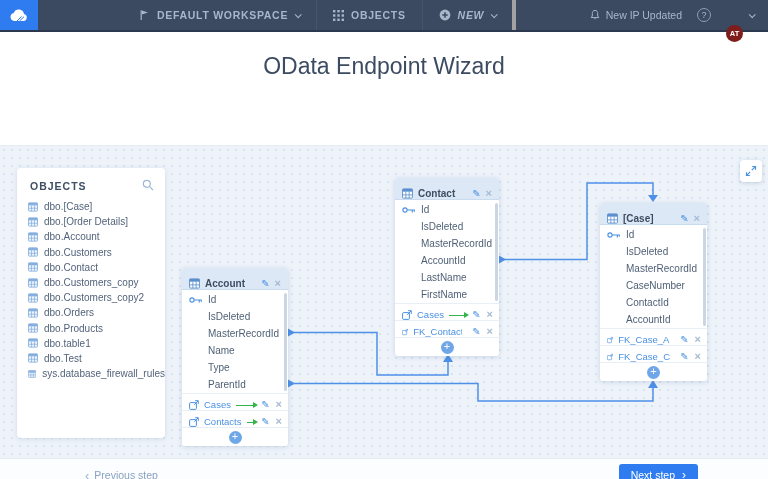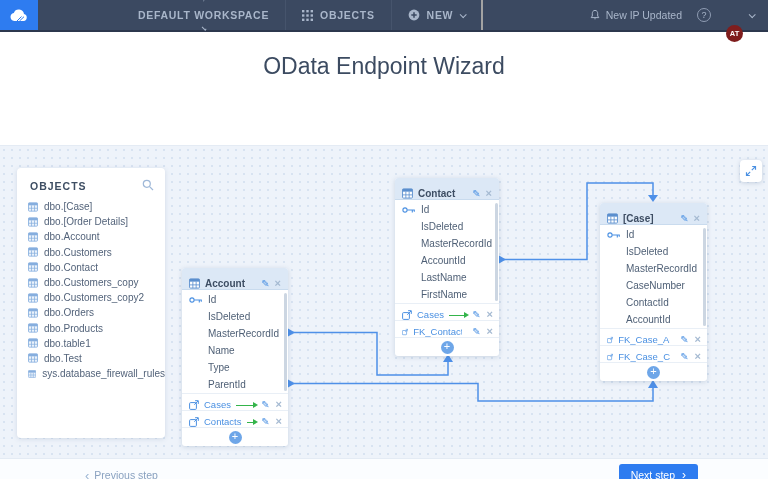--- a/index.html
+++ b/index.html
@@ -4,22 +4,22 @@
 <style>
   * { box-sizing: border-box; margin: 0; padding: 0; }
   html,body { width:768px; height:479px; overflow:hidden; }
   body { font-family:"Liberation Sans", sans-serif; background:#fff; color:#3c4b61; }
 
   
   .topbar { height:32px; background:#3b4961; border-bottom:2px solid #2c384e; display:flex; align-items:stretch; position:relative; }
   .logo { width:38px; background:#2e7cf0; display:flex; align-items:center; justify-content:center; flex:none; }
   .menu { display:flex; align-items:stretch; margin-left:84px; }
   .menu-item { display:flex; align-items:center; gap:7px; padding:0 16px; color:#a9b6ca; font-size:10.5px; font-weight:700; letter-spacing:.7px; cursor:pointer; border-left:1px solid #46546c; }
-  .menu-item:first-child { border-left:none;flex-direction:column; }
-  .menu-item:last-child { border-right:2px solid #a3a3a3; }
+  .menu-item:first-child { border-left:none; }
+  .menu-item:last-child { border-right:4px solid #a3a3a3;font-style:italic; }
   .chev { display:inline-block; width:5px; height:5px; border-right:1.4px solid #a9b6ca; border-bottom:1.4px solid #a9b6ca; transform:rotate(45deg) translateY(-1px); }
   .topbar-right { margin-left:auto; display:flex; align-items:center; gap:15px; padding-right:14px; color:#a9b6ca; font-size:10.5px; }
   .notif { display:flex; align-items:center; gap:5px; cursor:pointer; }
   .help-circle { width:14px; height:14px; border:1px solid #8f9cb3; border-radius:50%; display:flex; align-items:center; justify-content:center; font-size:9px; color:#a9b6ca; cursor:pointer; }
   .avatar-wrap { display:flex; align-items:center; gap:6px; cursor:pointer; }
   .avatar { width:17px; height:17px; border-radius:50%; background:#7f1d1d; color:#fff; font-size:7.5px; font-weight:700; display:flex; align-items:center; justify-content:center;margin-top:36px; }
 
   
   .wizard-header { height:113px; background:#fff; }
   .wizard-title { text-align:center; font-size:23px; font-weight:500; color:#3c4b61; padding-top:21px; }

